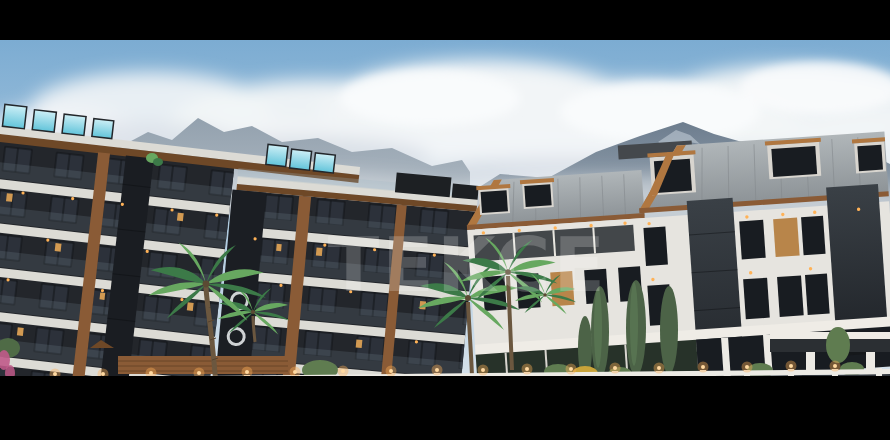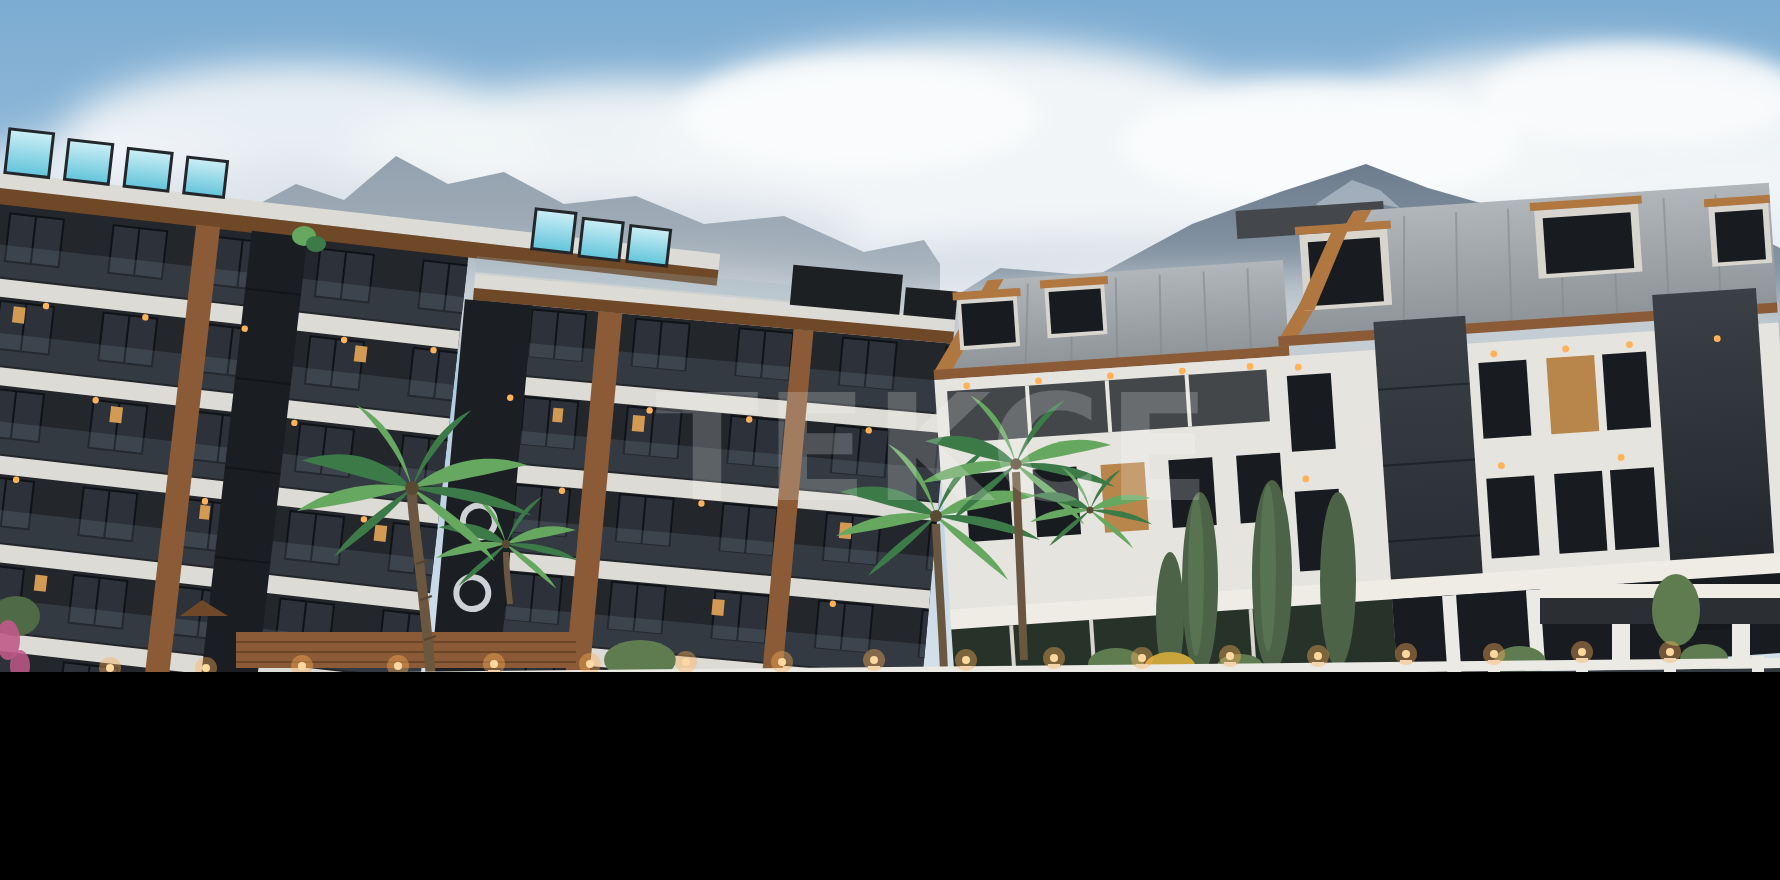--- a/index.html
+++ b/index.html
@@ -1,16 +1,16 @@
 <!DOCTYPE html>
 <html style="--sky-top: #7cacd2; --sky-mid: #b9d0e2; --sky-horizon: #dde6ed; --cloud-white: #f2f5f7; --cloud-shadow: #c3ced9; --mountain-far-top: #93a1ae; --mountain-far-base: #b3bdc6; --mountain-near-top: #6d7d8e; --mountain-near-base: #9fadb9; --building-dark: #23262b; --building-dark2: #1a1d22; --slab-white: #dcdbd5; --facade-white: #e6e4df; --wood: #8a5b36; --wood-dark: #6e4827; --wood-light: #b07740; --glass-blue: #62c4da; --glass-blue-light: #cdeff6; --window-dark: #181c21; --window-lit: #d29a52; --roof-gray: #9ba1a5; --stone-dark: #33383e; --fence-white: #eceae4; --lamp-glow: #ffb257; --palm-green: #3c7a48; --palm-green-light: #67a860; --cypress-green: #4c6347; --grass-olive: #a29b6e; --grass-light: #cfc48a; --bush-green: #5f7c50; --bush-yellow: #c9a43a; --flower-pink: #c05a8a; --road-gray: #85888b; --road-light: #9b9ea1; --lane-white: #e8e8e6; --car-teal: #1f5c5e; --car-teal-dark: #153f41; --car-gray: #909398; --car-jeep: #7b6a4c; --taillight-red: #c13a3e; --watermark-white: #ffffff; --wm-op: 0.20;"><head>
 <meta charset="utf-8">
 <style>
   html,body{margin:0;padding:0;background:#000;}
-  .stage{position:relative;width:890px;height:336px;overflow:hidden;background:#9cbcd8;font-family:"DejaVu Sans",sans-serif;}
+  .stage{position:relative;width:890px;height:336px;overflow:hidden;background:#9cbcd8;font-family:"DejaVu Sans",sans-serif;margin-top:40px;}
   .stage svg{position:absolute;left:0;top:0;display:block;}
   .watermark{
     position:absolute;left:320px;top:182px;width:296px;height:86px;
     display:flex;align-items:center;justify-content:center;
     font-family:"DejaVu Sans",sans-serif;font-weight:bold;font-size:74px;
     letter-spacing:3px;color:var(--watermark-white,#fff);
     opacity:var(--wm-op,0.20);transform:scaleX(1.02);
     pointer-events:none;user-select:none;white-space:nowrap;
   }
 </style>

